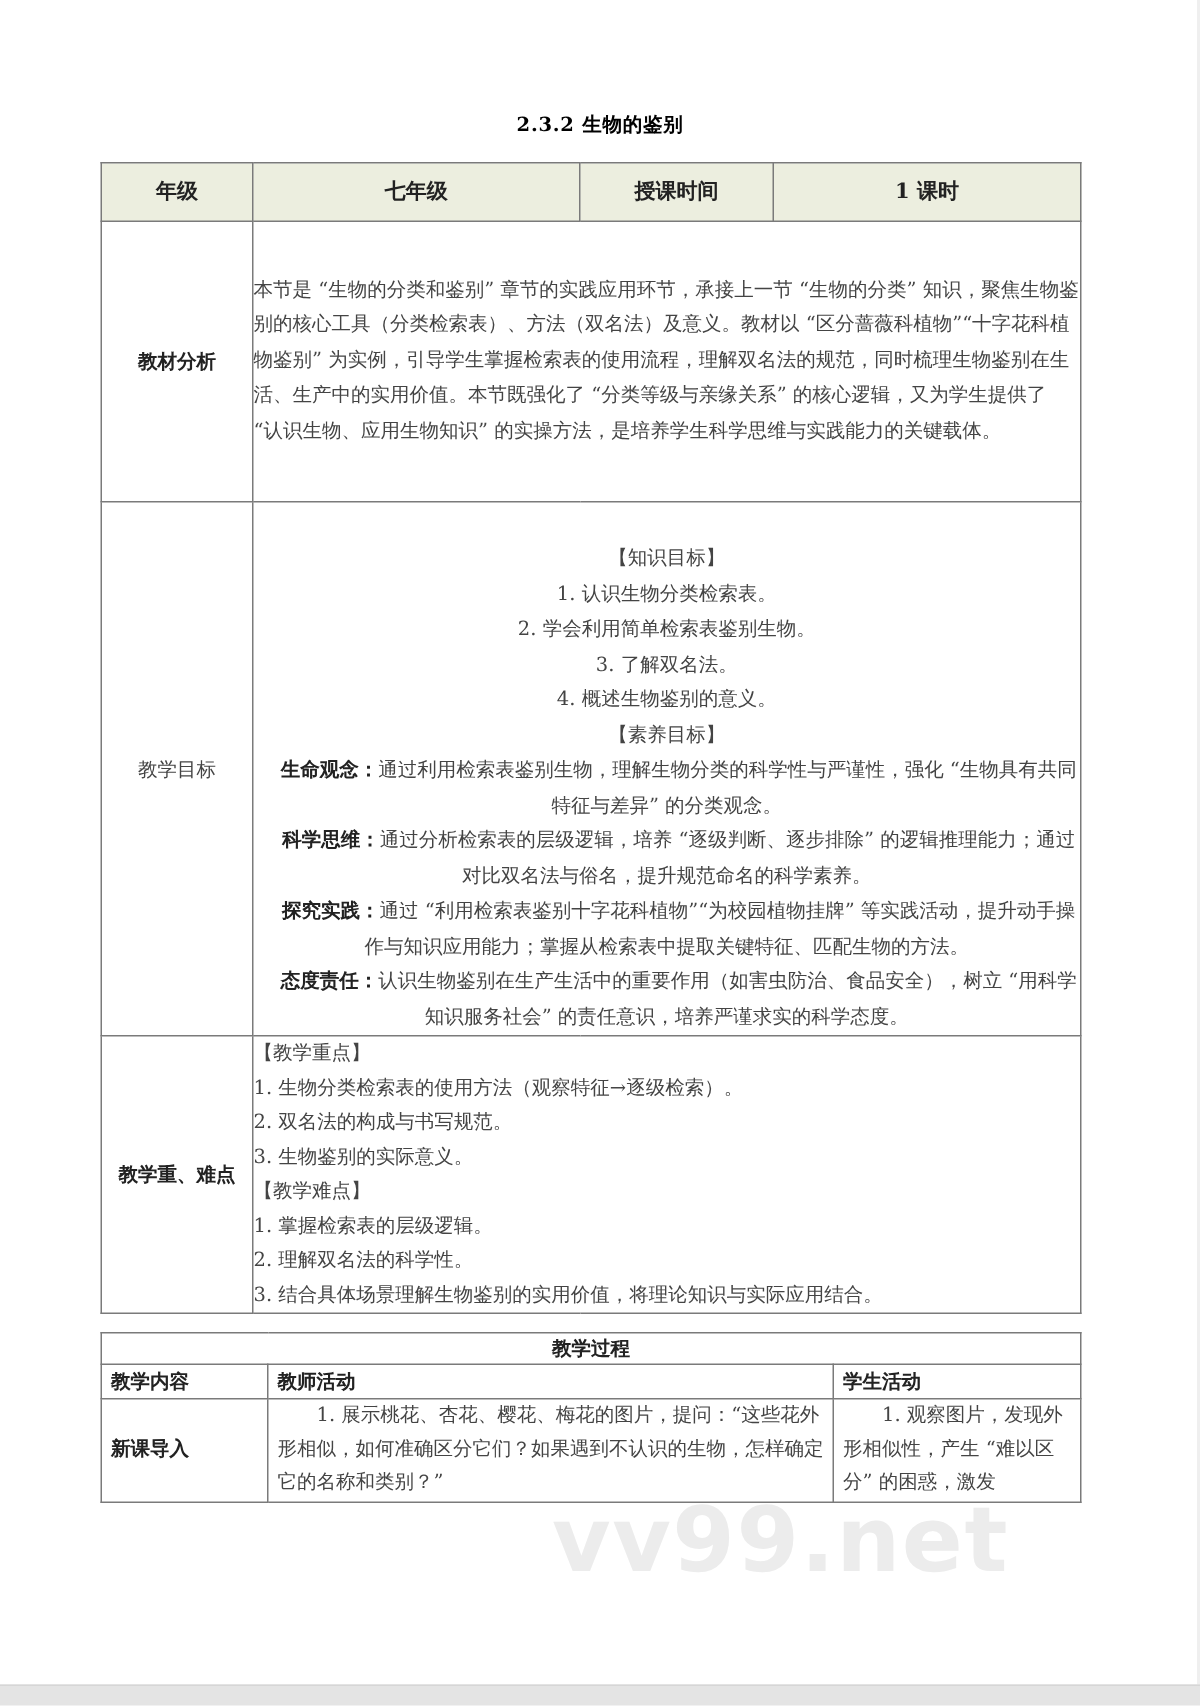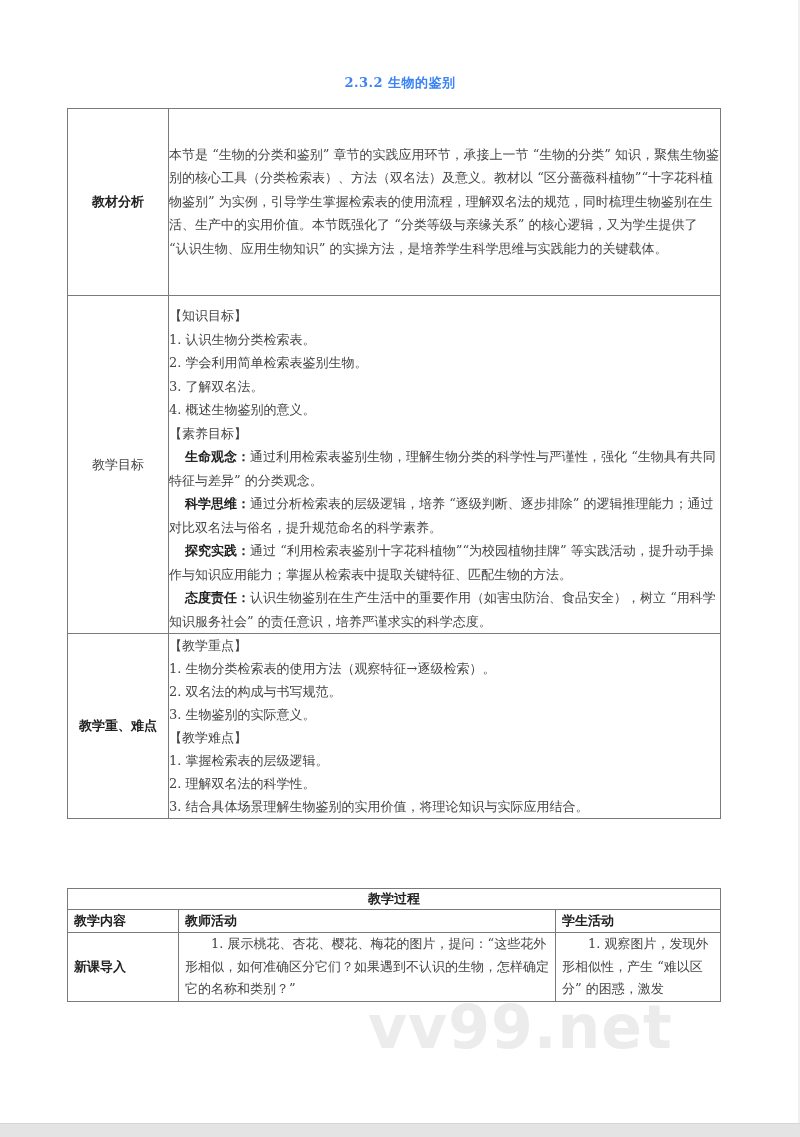--- a/index.html
+++ b/index.html
@@ -2,21 +2,21 @@
 <html><head>
   <meta charset="utf-8">
   <style>
     html, body { margin: 0; padding: 0; }
     body {
       width: 800px; height: 1137px; background: #ffffff; position: relative; overflow: hidden;
       font-family: "DejaVu Serif", "Liberation Serif", serif; color: #333;
     }
     .page-title {
       position: absolute; top: 74px; left: 0; width: 800px; text-align: center;
-      font-size: 13px; font-weight: bold; color: #3b82f6; letter-spacing: 0.5px;
+      font-size: 13px; font-weight: bold; color: #000000; letter-spacing: 0.5px;
     }
     .tbl { position: absolute; left: 67px; width: 653px; border-collapse: collapse; table-layout: fixed; }
     .tbl td { border: 1.5px solid #7a7a7a; padding: 0; vertical-align: middle; }
     .hdr td { background: #eceedf; text-align: center; font-weight: bold; font-size: 14px; color: #222; }
     .label-cell { text-align: center; font-size: 13px; color: #222; }
     .label-bold { font-weight: bold; }
     .label-normal { font-weight: normal; color: #444; }
     .content { font-size: 13px; line-height: 23.5px; color: #444; padding: 0 6px 0 8px; }
     .content .para { text-indent: 0; }
     .content b { color: #222; margin-left: 16px; }
@@ -42,29 +42,35 @@
 <div class="page-title">2.3.2 生物的鉴别</div>
 
 <table class="tbl" style="top:108px;">
   <colgroup>
     <col style="width:101px">
       <col style="width:218px">
       <col style="width:129px">
       <col style="width:205px">
   </colgroup>
   <tbody>
+      <tr class="hdr" style="height:39px;">
+    <td>年级</td>
+    <td>七年级</td>
+    <td>授课时间</td>
+    <td>1 课时</td>
+  </tr>
   <tr style="height:187px;">
     <td class="label-cell label-bold">教材分析</td>
     <td colspan="3" class="content" style="padding-top:13px;">
       <div class="para" style="padding-bottom:14px;">本节是 “生物的分类和鉴别” 章节的实践应用环节，承接上一节 “生物的分类” 知识，聚焦生物鉴别的核心工具（分类检索表）、方法（双名法）及意义。教材以 “区分蔷薇科植物”“十字花科植物鉴别” 为实例，引导学生掌握检索表的使用流程，理解双名法的规范，同时梳理生物鉴别在生活、生产中的实用价值。本节既强化了 “分类等级与亲缘关系” 的核心逻辑，又为学生提供了 “认识生物、应用生物知识” 的实操方法，是培养学生科学思维与实践能力的关键载体。</div>
     </td>
   </tr>
   <tr style="height:337px;">
     <td class="label-cell label-normal">教学目标</td>
-    <td colspan="3" class="content" style="padding-top:8px; vertical-align:top;">
+    <td colspan="3" class="content" style="padding-top:26px; vertical-align:top;text-align:center;">
       <span class="line">【知识目标】</span>
       <span class="line">1. 认识生物分类检索表。</span>
       <span class="line">2. 学会利用简单检索表鉴别生物。</span>
       <span class="line">3. 了解双名法。</span>
       <span class="line">4. 概述生物鉴别的意义。</span>
       <span class="line">【素养目标】</span>
       <div><b>生命观念：</b><span>通过利用检索表鉴别生物，理解生物分类的科学性与严谨性，强化 “生物具有共同特征与差异” 的分类观念。</span></div>
       <div><b>科学思维：</b><span>通过分析检索表的层级逻辑，培养 “逐级判断、逐步排除” 的逻辑推理能力；通过对比双名法与俗名，提升规范命名的科学素养。</span></div>
       <div><b>探究实践：</b><span>通过 “利用检索表鉴别十字花科植物”“为校园植物挂牌” 等实践活动，提升动手操作与知识应用能力；掌握从检索表中提取关键特征、匹配生物的方法。</span></div>
       <div><b>态度责任：</b><span>认识生物鉴别在生产生活中的重要作用（如害虫防治、食品安全），树立 “用科学知识服务社会” 的责任意识，培养严谨求实的科学态度。</span></div>

